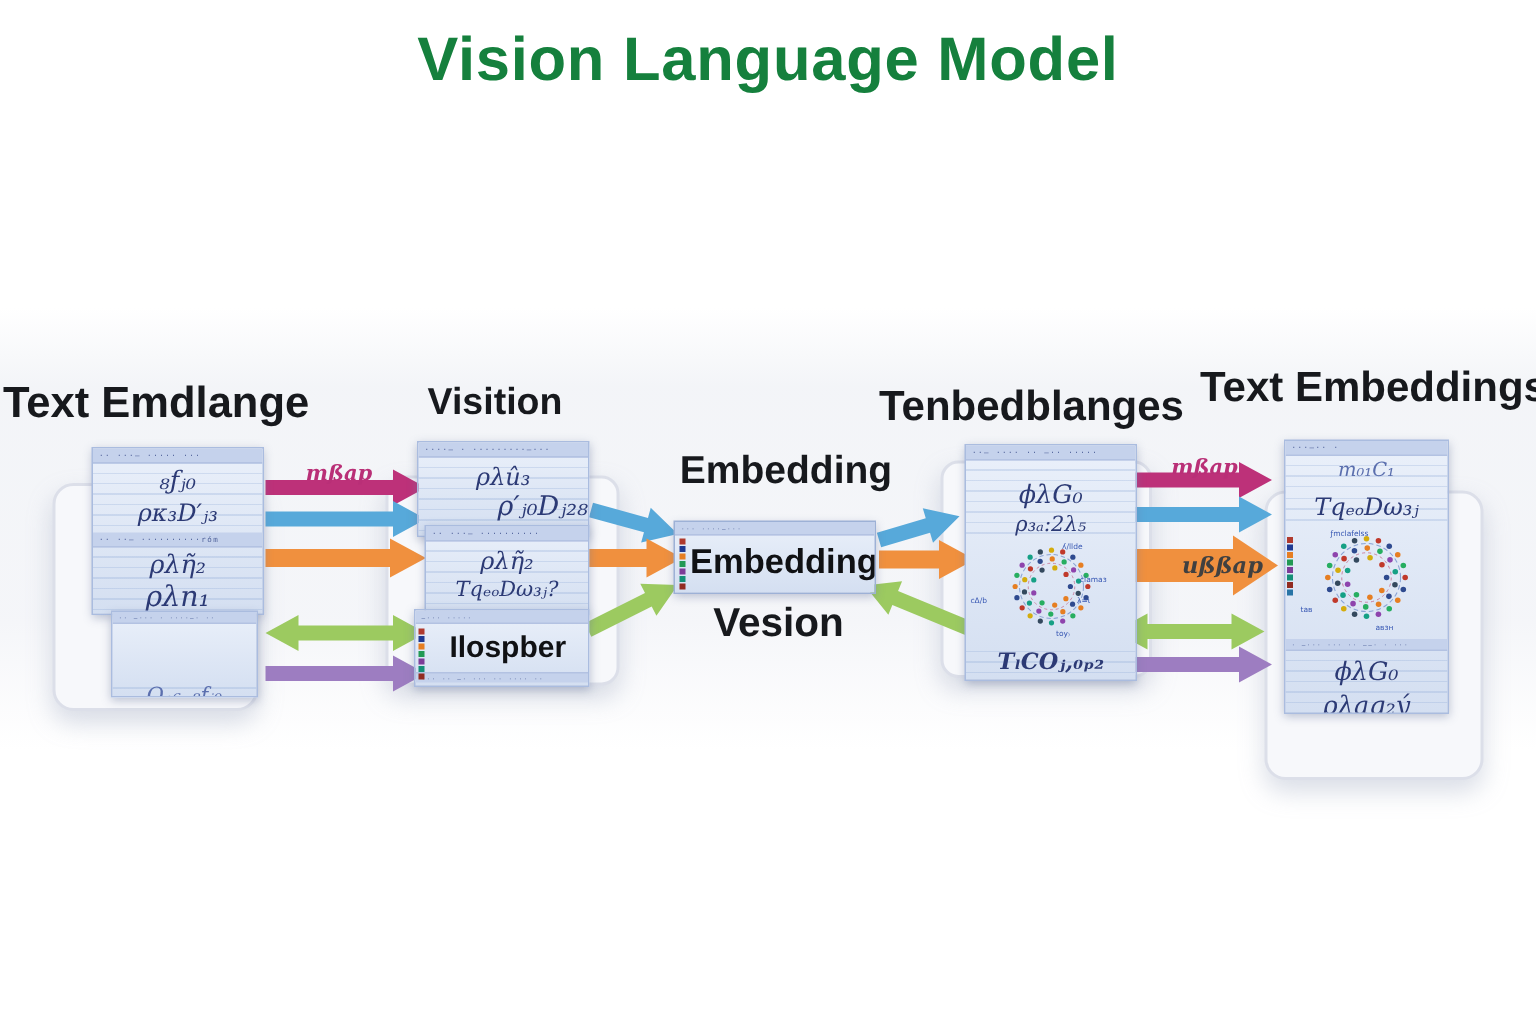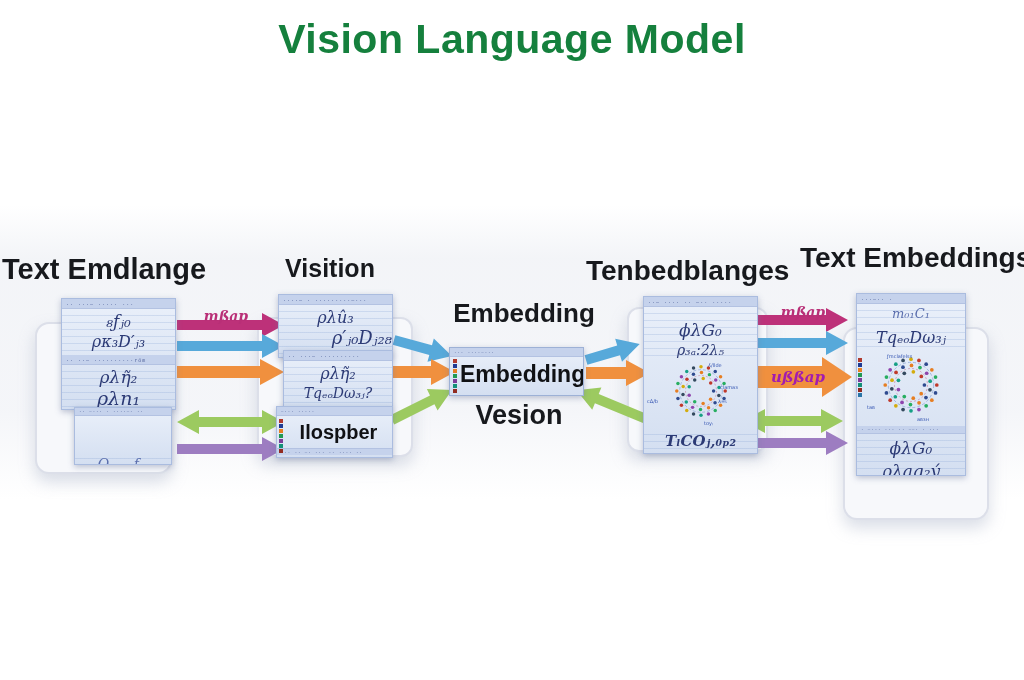--- a/index.html
+++ b/index.html
@@ -52,21 +52,21 @@
   .chips i:nth-child(1){background:#b03a2e}.chips i:nth-child(2){background:#1f3a93}
   .chips i:nth-child(3){background:#e67e22}.chips i:nth-child(4){background:#229954}
   .chips i:nth-child(5){background:#7d3c98}.chips i:nth-child(6){background:#148f77}
   .chips i:nth-child(7){background:#922b21}.chips i:nth-child(8){background:#2874a6}
   #arrows{left:0;top:0;z-index:2;}
   .alabel{
     z-index:4;text-align:center;font-family:"DejaVu Serif",serif;font-style:italic;font-weight:700;
     white-space:nowrap;
   }
   .alabel.mag{color:#b92f77;font-size:14px;}
-  .alabel.wht{color:#a21caf;font-size:15px;}
+  .alabel.wht{color:#404040;font-size:15px;margin-left:17px;}
   .ringbox{position:relative;}
   .ringbox svg{display:block;margin:0 auto;}
   .rlab{position:absolute;font-size:5px;line-height:6px;color:#3757b3;white-space:nowrap;z-index:4;
         font-family:"DejaVu Sans","Liberation Sans",sans-serif;}
 </style>
 </head>
 <body>
 
 <div class="abs bg-band"></div>
 

